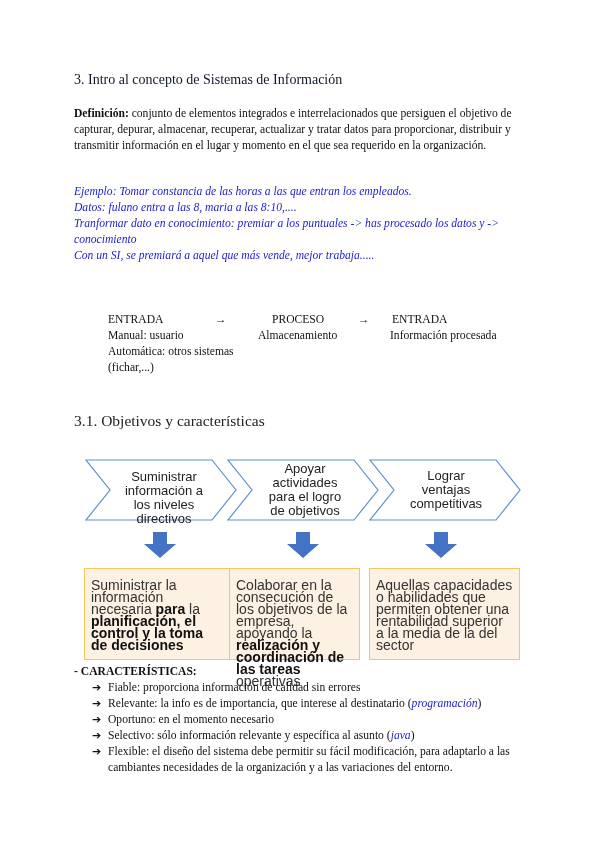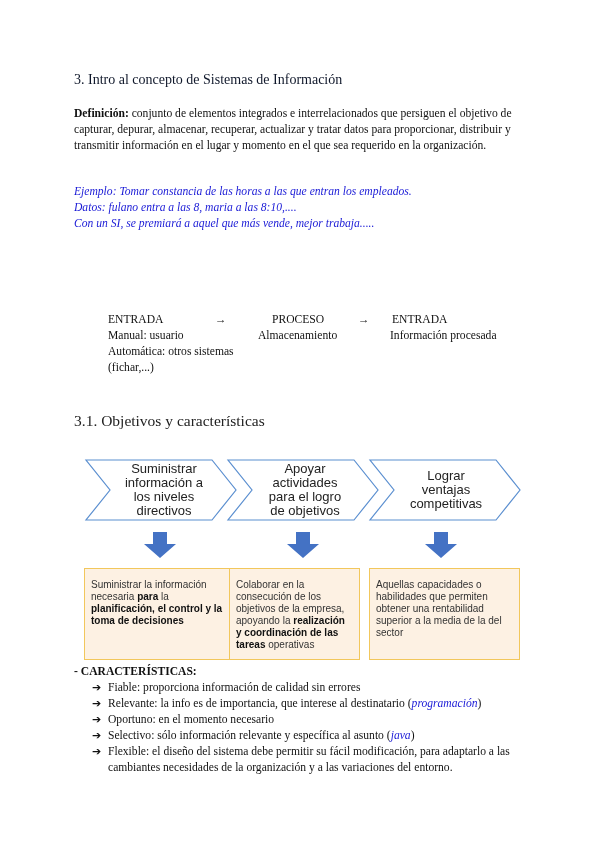--- a/index.html
+++ b/index.html
@@ -14,21 +14,21 @@
   .blue div { margin: 0; }
   .flow { left: 108px; top: 312px; font-size: 11.6px; line-height: 16px; }
   .flow .row { position: relative; height: 16px; }
   .flow span { position: absolute; white-space: nowrap; }
   .h2 { left: 74px; top: 412px; font-size: 15.5px; white-space: nowrap; color: #222; }
   .diagram { left: 84px; top: 458px; width: 438px; height: 204px; }
   .chev-text { position: absolute; font-family: "Liberation Sans", sans-serif; font-size: 13px;
                line-height: 14px; text-align: center; color: #222; }
   .box { position: absolute; top: 110px; height: 92px; background: #fdf1e3;
          border: 1.5px solid #f2c75c; box-sizing: border-box;
-         font-family: "Liberation Sans", sans-serif; font-size: 10px; line-height: 12px;
+         font-family: "Liberation Sans", sans-serif; font-size: 14px; line-height: 12px;
          color: #333; padding: 10px 6px 4px 6px; }
   .box b { color: #111; }
   .carac { left: 74px; top: 664px; font-size: 11.6px; line-height: 16px; width: 470px; }
   .carac .title { font-weight: bold; }
   .carac ul { list-style: none; margin: 0; padding: 0 0 0 18px; }
   .carac li { position: relative; padding-left: 16px; }
   .carac li .arrow { position: absolute; left: 0; top: 0; font-family: "DejaVu Sans", sans-serif;
                      font-size: 11px; }
   .carac li b { font-weight: normal; }
   .link { color: #1a1ad6; font-style: italic; margin-top: 17px; }
@@ -38,20 +38,21 @@
 
 <div class="abs h1">3. Intro al concepto de Sistemas de Información</div>
 
 <div class="abs para">
   <b>Definición:</b><span> conjunto de elementos integrados e interrelacionados que persiguen el objetivo de capturar, depurar, almacenar, recuperar, actualizar y tratar datos para proporcionar, distribuir y transmitir información en el lugar y momento en el que sea requerido en la organización.</span>
 </div>
 
 <div class="abs blue">
   <div>Ejemplo: Tomar constancia de las horas a las que entran los empleados.</div>
   <div>Datos: fulano entra a las 8, maria a las 8:10,....</div>
+  <div>Tranformar dato en conocimiento: premiar a los puntuales -&gt; has procesado los datos y -&gt; conocimiento</div>
   <div>Con un SI, se premiará a aquel que más vende, mejor trabaja.....</div>
 </div>
 
 <div class="abs flow">
   <div class="row">
     <span style="left:0">ENTRADA</span>
     <span style="left:107px">→</span>
     <span style="left:164px">PROCESO</span>
     <span style="left:250px">→</span>
     <span style="left:284px">ENTRADA</span>
@@ -77,21 +78,21 @@
       <polygon points="2,2 128,2 152,32 128,62 2,62 26,32"></polygon>
       <polygon points="144,2 270,2 294,32 270,62 144,62 168,32"></polygon>
       <polygon points="286,2 412,2 436,32 412,62 286,62 310,32"></polygon>
     </g>
     <g fill="#4472c4">
       <polygon points="69,74 83,74 83,86 92,86 76,100 60,86 69,86"></polygon>
       <polygon points="212,74 226,74 226,86 235,86 219,100 203,86 212,86"></polygon>
       <polygon points="350,74 364,74 364,86 373,86 357,100 341,86 350,86"></polygon>
     </g>
   </svg>
-  <div class="chev-text" style="left:30px;top:4px;width:100px">
+  <div class="chev-text" style="left:30px;top:12px;width:100px">
     <div>Suministrar</div>
       <div>información a</div>
       <div>los niveles</div>
       <div>directivos</div>
   </div>
   <div class="chev-text" style="left:170px;top:4px;width:102px">
     <div>Apoyar</div>
       <div>actividades</div>
       <div>para el logro</div>
       <div>de objetivos</div>

